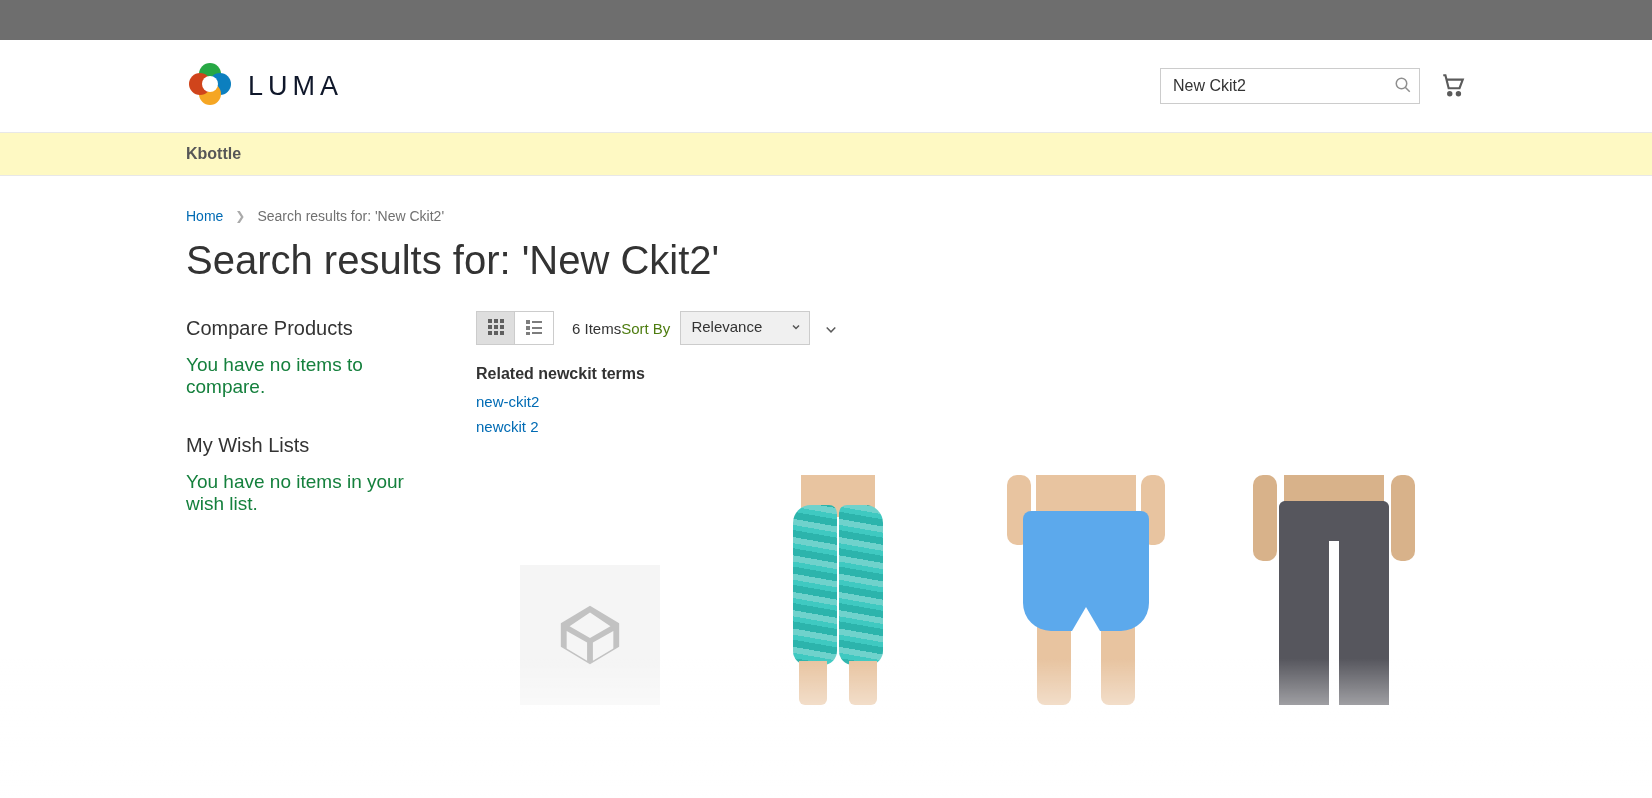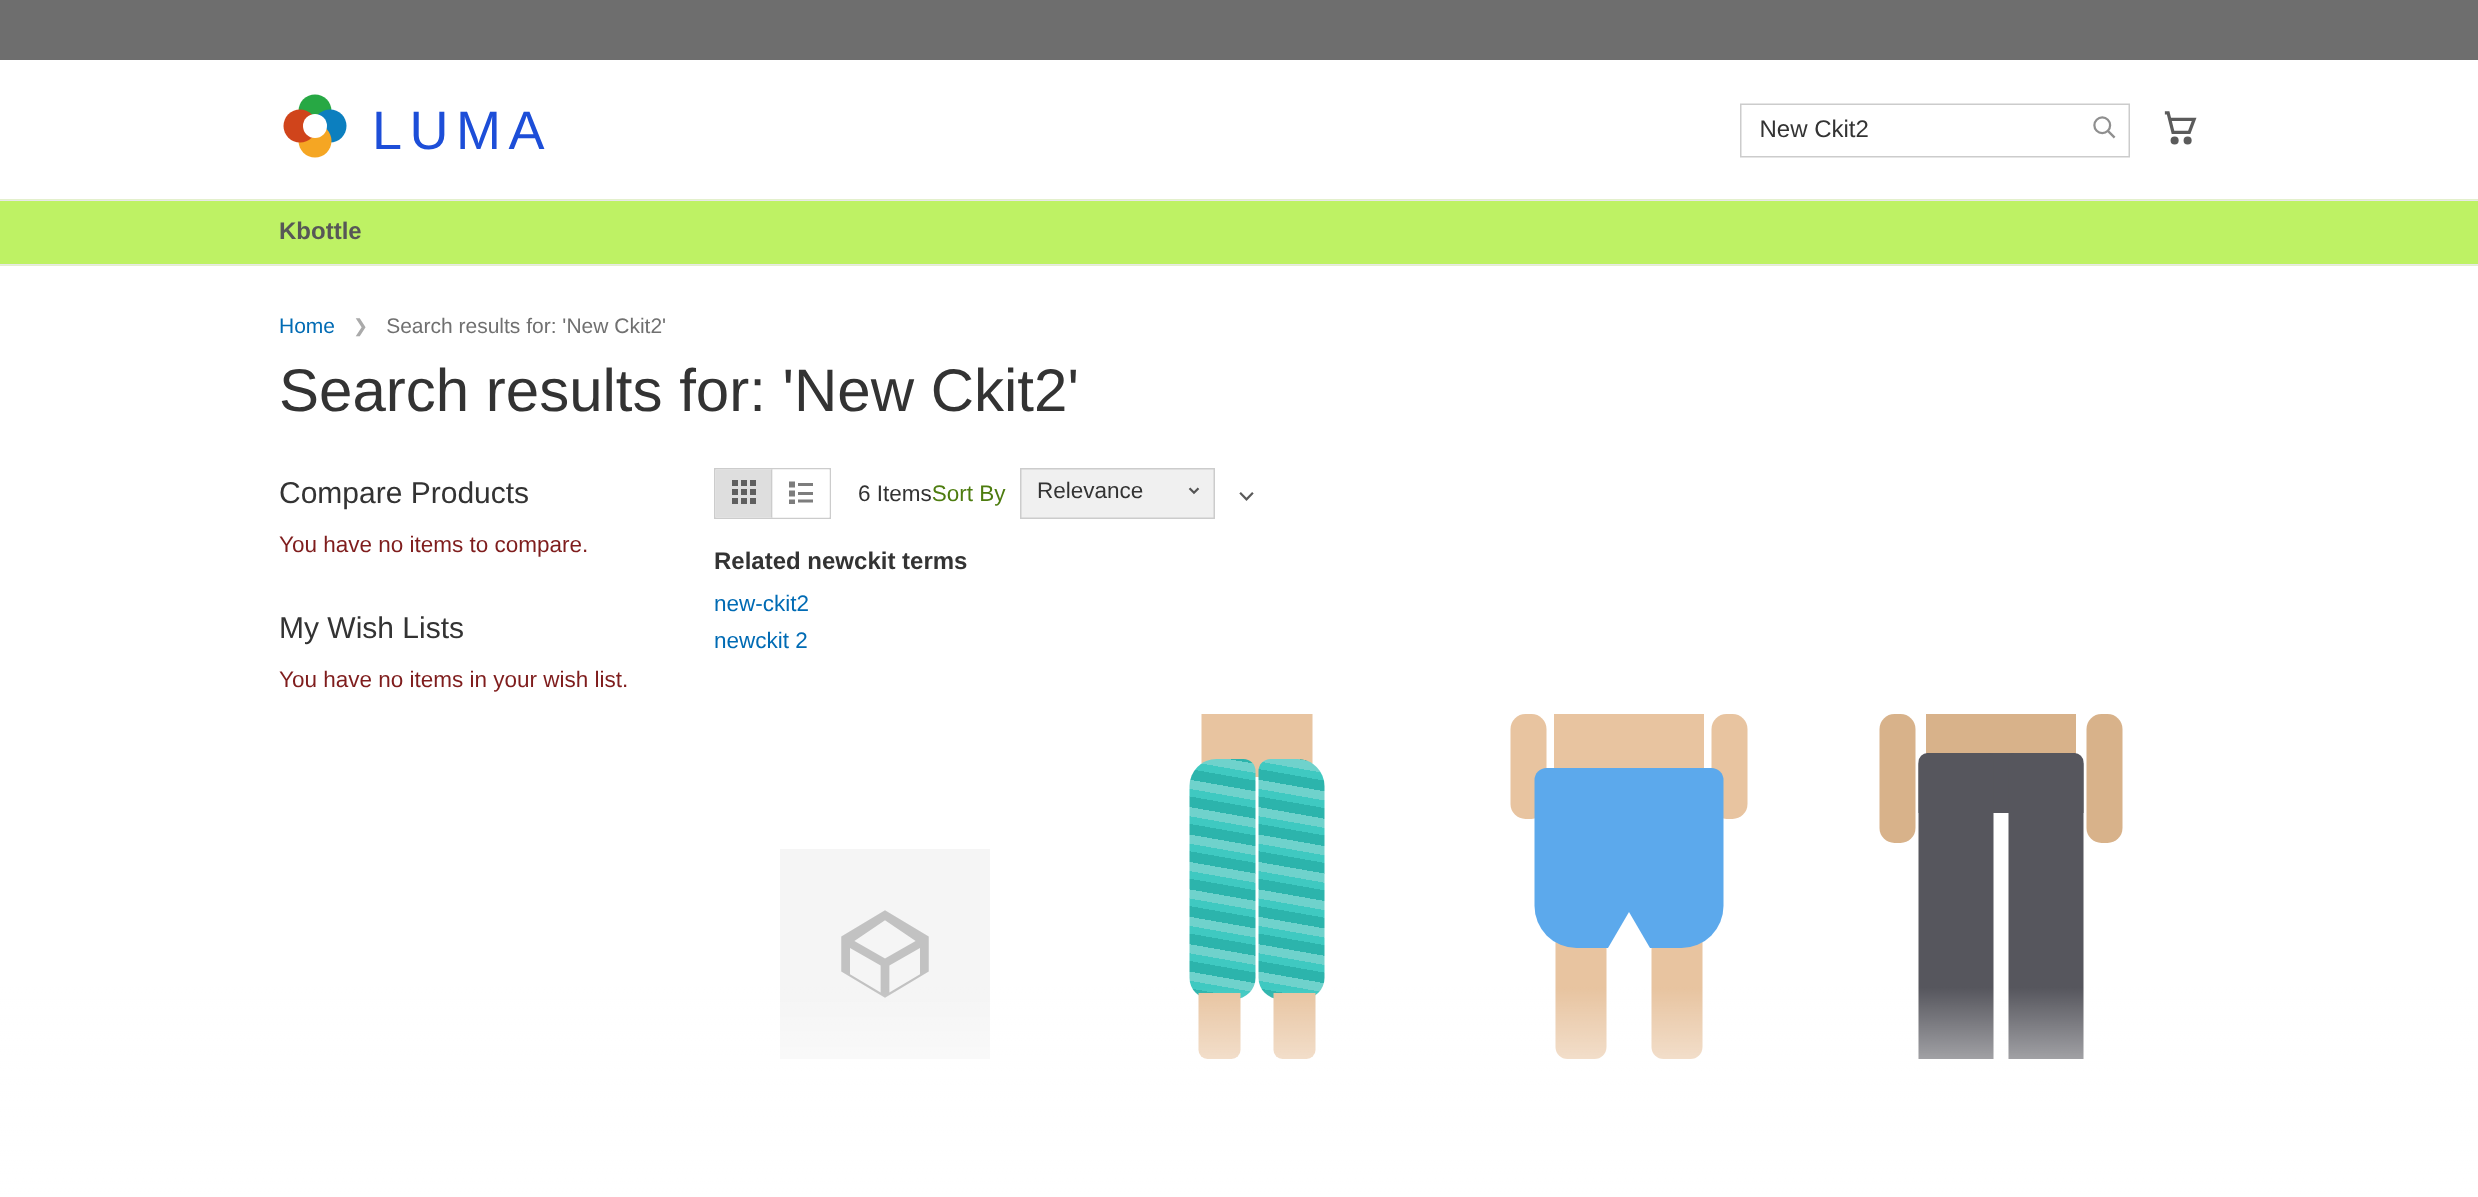--- a/index.html
+++ b/index.html
@@ -3,51 +3,51 @@
 <meta charset="utf-8">
 <style>
 * { box-sizing: border-box; margin: 0; padding: 0; }
 body { font-family: 'Helvetica Neue', Helvetica, Arial, sans-serif; color: #333; background: #fff; }
 
 .topbar { height: 40px; background: #6e6e6e; }
 
 .header { max-width: 1280px; margin: 0 auto; padding: 20px 0; display: flex; align-items: center; justify-content: space-between; }
 .header-left { display: flex; align-items: center; }
 .logo { display: flex; align-items: center; gap: 14px; }
-.logo-text { font-size: 36px; letter-spacing: 5px; color: #1d4ed8; font-weight: 400; }
+.logo-text { font-size: 27px; letter-spacing: 5px; color: #0f172a; font-weight: 400; }
 
 .header-right { display: flex; align-items: center; gap: 20px; }
 .search-box { position: relative; }
 .search-input {
   width: 260px; height: 36px; padding: 6px 34px 6px 12px;
   border: 1px solid #ccc; font-size: 16px; color: #333;
 }
 .search-icon-btn {
   position: absolute; right: 6px; top: 50%; transform: translateY(-50%);
   background: none; border: none; cursor: pointer; color: #8f8f8f;
   width: 22px; height: 22px; display:flex; align-items:center; justify-content:center;
 }
 .cart-btn { background: none; border: none; cursor: pointer; color: #5b5b5b; }
 
-.navbar { background: #bef264; border-top: 1px solid #e8e8e8; border-bottom: 1px solid #e8e8e8; }
+.navbar { background: #fef9c3; border-top: 1px solid #e8e8e8; border-bottom: 1px solid #e8e8e8; }
 .navbar-inner { max-width: 1280px; margin: 0 auto; padding: 12px 0; }
 .nav-link { font-weight: 700; color: #575757; font-size: 16px; text-decoration: none; cursor: pointer; }
 
 .container { max-width: 1280px; margin: 6px auto; padding: 26px 0 0 0; }
 
 .breadcrumb { font-size: 14px; color: #707070; margin-bottom: 14px; display: flex; align-items: center; gap: 12px; }
 .breadcrumb a { color: #006bb4; text-decoration: none; }
 .breadcrumb .chev { color: #aaa; font-size: 12px; }
 
 .page-title { font-size: 40px; font-weight: 300; color: #333; margin-bottom: 28px; }
 
 .two-col { display: flex; gap: 0; }
 .sidebar { width: 290px; padding-right: 30px; }
 .sidebar h2 { font-size: 20px; font-weight: 300; color: #333; margin-top: 6px; margin-bottom: 14px; }
-.sidebar p { font-size: 15px; color: #7f1d1d; margin-bottom: 36px; }
+.sidebar p { font-size: 19px; color: #15803d; margin-bottom: 36px; }
 
 .main { flex: 1; }
 .toolbar {
   display: flex; align-items: center; justify-content: flex-start;
   margin-bottom: 20px;
 }
 .toolbar-left { display: flex; align-items: center; gap: 18px; }
 .mode-switch { display: flex; border: 1px solid #ccc; }
 .mode-btn {
   width: 38px; height: 32px; display: flex; align-items: center; justify-content: center;

